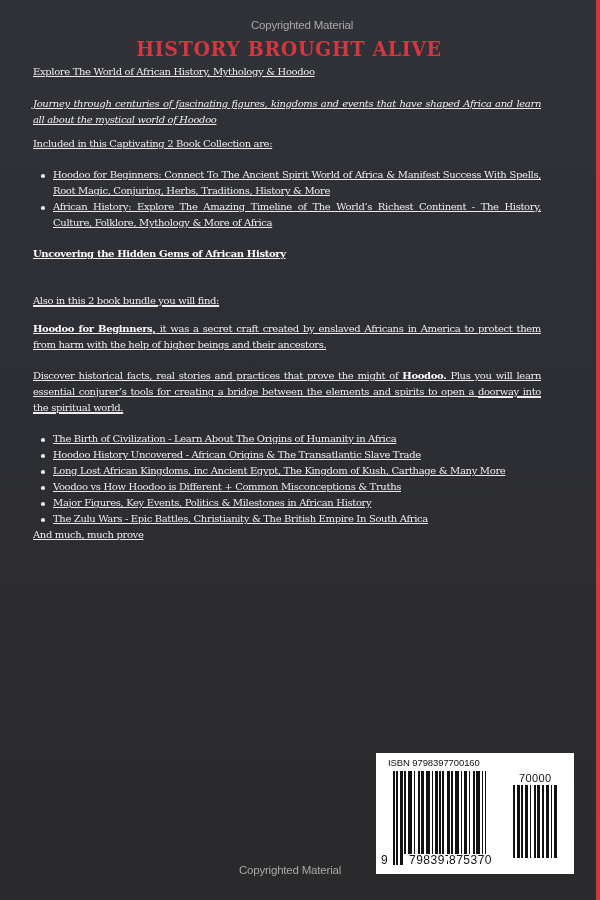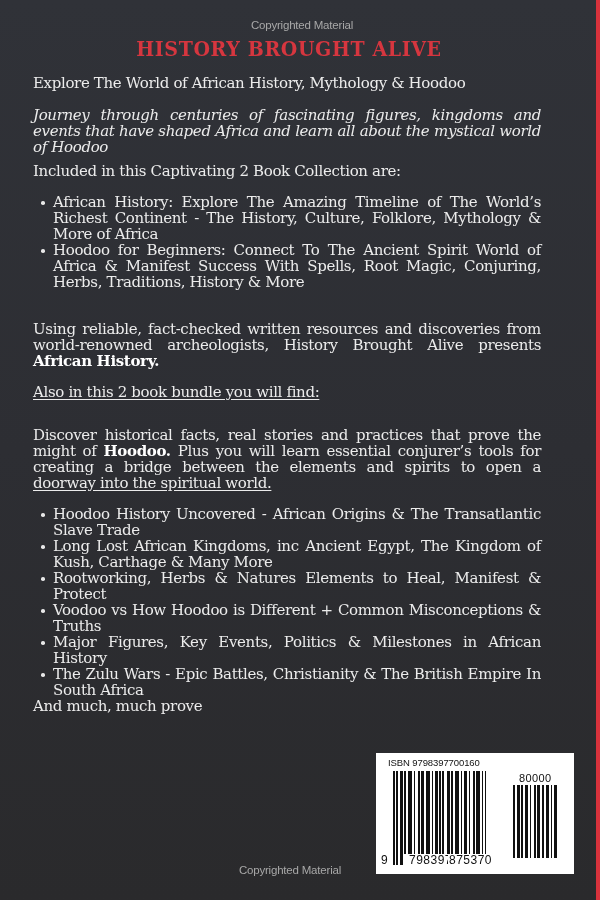--- a/index.html
+++ b/index.html
@@ -21,22 +21,22 @@
   }
   .wm-top { top: 19px; left: 2px; }
   .wm-bottom { top: 864px; left: -10px; }
   .title {
     position: absolute; top: 38px; left: 0; width: 578px; text-align: center;
     font-family: "DejaVu Serif", serif; font-weight: bold;
     font-size: 19px; letter-spacing: 0.6px; color: #d6363f;
     transform: scaleY(1.05);
   }
   .content {
-    position: absolute; top: 75px; left: 33px; width: 508px;
-    font-size: 15px; line-height: 16px; letter-spacing: -0.35px;
+    position: absolute; top: 64px; left: 33px; width: 508px;
+    font-size: 10px; line-height: 16px; letter-spacing: -0.35px; text-decoration: underline;
   }
   .content p { margin: 0; }
   .gap { height: 16px; }
   .just { text-align: justify; }
   .it { font-style: italic; }
   b { font-weight: bold; color: #ffffff; }
   u { text-decoration: underline; text-underline-offset: 2px; }
   ul { list-style: none; margin: 0; padding: 0; }
   ul li { position: relative; padding-left: 20px; }
   ul li::before {
@@ -70,47 +70,48 @@
 
 <div class="content">
   <p>Explore The World of African History, Mythology &amp; Hoodoo</p>
   <div class="gap"></div>
   <div class="gap" style="height:5px"></div>
   <p class="it just" style="margin-top:-5px;">Journey through centuries of fascinating figures, kingdoms and events that have shaped Africa and learn all about the mystical world of Hoodoo</p>
   <div class="gap" style="height:8px"></div>
   <p>Included in this Captivating 2 Book Collection are:</p>
   <div class="gap" style="height:15px"></div>
   <ul>
+    <li class="just">Hoodoo for Beginners: Connect To The Ancient Spirit World of Africa &amp; Manifest Success With Spells, Root Magic, Conjuring, Herbs, Traditions, History &amp; More</li>
     <li class="just">African History: Explore The Amazing Timeline of The World’s Richest Continent - The History, Culture, Folklore, Mythology &amp; More of Africa</li>
-    <li class="just">Hoodoo for Beginners: Connect To The Ancient Spirit World of Africa &amp; Manifest Success With Spells, Root Magic, Conjuring, Herbs, Traditions, History &amp; More</li>
   </ul>
   <div class="gap" style="height:15px"></div>
+  <p><b>Uncovering the Hidden Gems of African History</b></p>
   <div class="gap" style="height:16px"></div>
-  <p class="just"><span>Using reliable, fact-checked written resources and discoveries from world-renowned archeologists, History Brought Alive presents </span><b>African History.</b></p>
   <div class="gap" style="height:15px"></div>
   <p><u>Also in this 2 book bundle you will find:</u></p>
   <div class="gap" style="height:12px"></div>
+  <p class="just"><b>Hoodoo for Beginners,</b><span> it was a secret craft created by enslaved Africans in America to protect them from harm with the help of higher beings and their ancestors.</span></p>
   <div class="gap" style="height:15px"></div>
   <p class="just"><span>Discover historical facts, real stories and practices that prove the might of </span><b>Hoodoo.</b><span> Plus you will learn essential conjurer’s tools for creating a bridge between the elements and spirits to open a </span><u>doorway into the spiritual world.</u></p>
   <div class="gap" style="height:15px"></div>
   <ul>
+    <li class="just">The Birth of Civilization - Learn About The Origins of Humanity in Africa</li>
     <li class="just">Hoodoo History Uncovered - African Origins &amp; The Transatlantic Slave Trade</li>
     <li class="just">Long Lost African Kingdoms, inc Ancient Egypt, The Kingdom of Kush, Carthage &amp; Many More</li>
-    <li class="just">Rootworking, Herbs &amp; Natures Elements to Heal, Manifest &amp; Protect</li>
     <li class="just">Voodoo vs How Hoodoo is Different + Common Misconceptions &amp; Truths</li>
     <li class="just">Major Figures, Key Events, Politics &amp; Milestones in African History</li>
     <li class="just">The Zulu Wars - Epic Battles, Christianity &amp; The British Empire In South Africa</li>
   </ul>
   <p>And much, much prove</p>
   <div class="gap" style="height:15px"></div>
 </div>
 
 <div class="barcode-box">
   <div class="isbn-label">ISBN 9798397700160</div>
-  <div class="addon-label">80000</div>
+  <div class="addon-label">70000</div>
   <div class="bars-main">
     <div class="bar" style="width:1.5px"></div>
       <div class="gapbar" style="width:1.5px"></div>
     <div class="bar" style="width:1.5px"></div>
       <div class="gapbar" style="width:2px"></div>
     <div class="bar" style="width:3px"></div>
       <div class="gapbar" style="width:1.5px"></div>
     <div class="bar" style="width:1.5px"></div>
       <div class="gapbar" style="width:2.5px"></div>
     <div class="bar" style="width:4px"></div>

